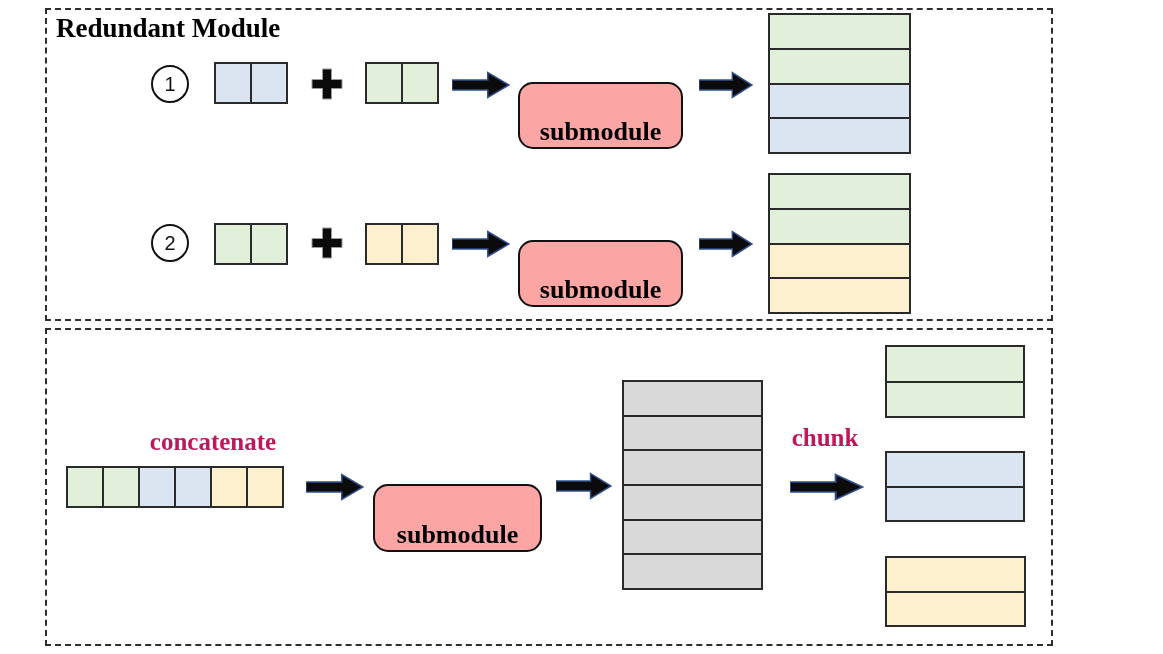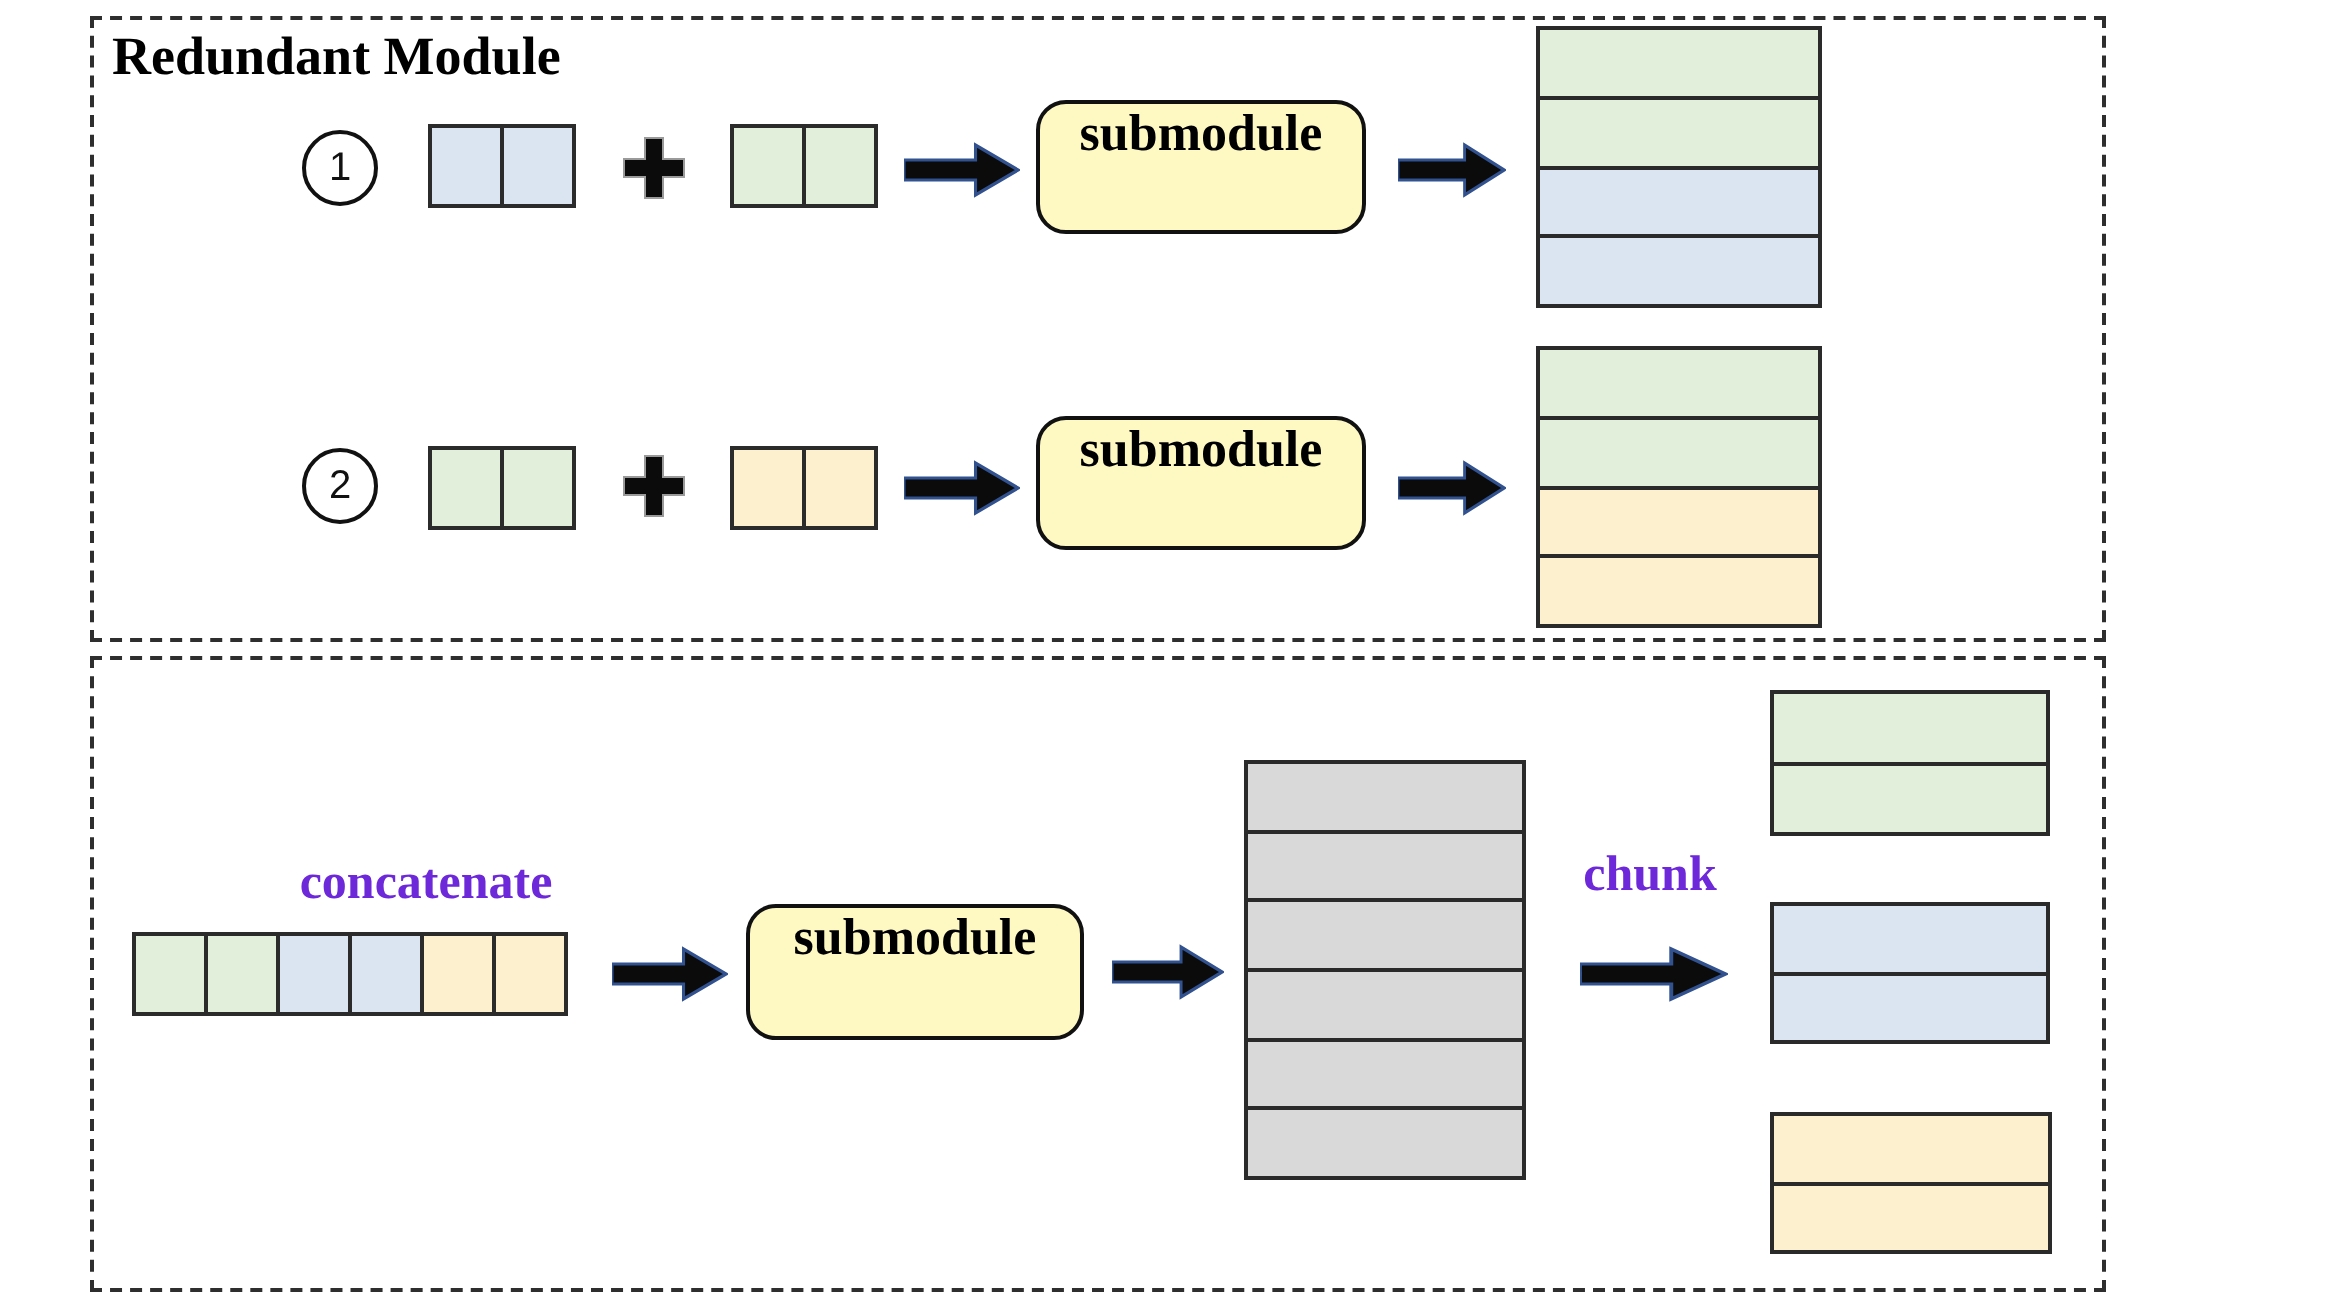--- a/index.html
+++ b/index.html
@@ -2,44 +2,44 @@
 <html><head>
 <meta charset="utf-8">
 <style>
   html,body { margin:0; padding:0; background:#ffffff; }
   .canvas {
     position:relative; width:1163px; height:654px; background:#ffffff;
     font-family:"Liberation Serif", serif; overflow:hidden;
   }
   .panel { position:absolute; border:2px dashed #2e2e2e; background:#ffffff; box-sizing:border-box; }
   .panel-title { position:absolute; font-weight:bold; font-size:27px; color:#000; white-space:nowrap; }
-  .op-label { position:absolute; font-weight:bold; font-size:25px; color:#6d28d9; text-align:center; }
+  .op-label { position:absolute; font-weight:bold; font-size:25px; color:#be185d; text-align:center; }
 
   .badge {
     position:absolute; width:38px; height:38px; box-sizing:border-box;
     border:2.5px solid #111; border-radius:50%;
     display:flex; align-items:center; justify-content:center;
     font-family:"Liberation Sans", sans-serif; font-size:20px; color:#111;
     background:#fff;
   }
 
   .pair { position:absolute; display:flex; }
   .pair .cell, .input-row .cell {
     width:38px; height:42px; box-sizing:border-box; border:2px solid #2b2b2b;
   }
   .pair .cell + .cell, .input-row .cell + .cell { margin-left:-2px; }
   .input-row { position:absolute; display:flex; }
 
   .icon-wrap { position:absolute; display:block; line-height:0; }
 
   .submodule {
-    position:absolute; box-sizing:border-box; background:#fef9c3;
+    position:absolute; box-sizing:border-box; background:#fca5a5;
     border:2.5px solid #111; border-radius:15px;
-    display:flex; align-items:flex-start; justify-content:center;
-    font-weight:bold; font-size:26px; color:#000;
+    display:flex; align-items:flex-end; justify-content:center;
+    font-weight:bold; font-size:26px; color:#000;margin-top:32px;
   }
 
   .stack {
     position:absolute; box-sizing:border-box; border:2px solid #2a2a2a;
     display:flex; flex-direction:column; background:#fff;
   }
   .stack .stack-row { flex:1 1 0; border-bottom:2px solid #2a2a2a; }
   .stack .stack-row:last-child { border-bottom:none; }
 </style>
 </head>

